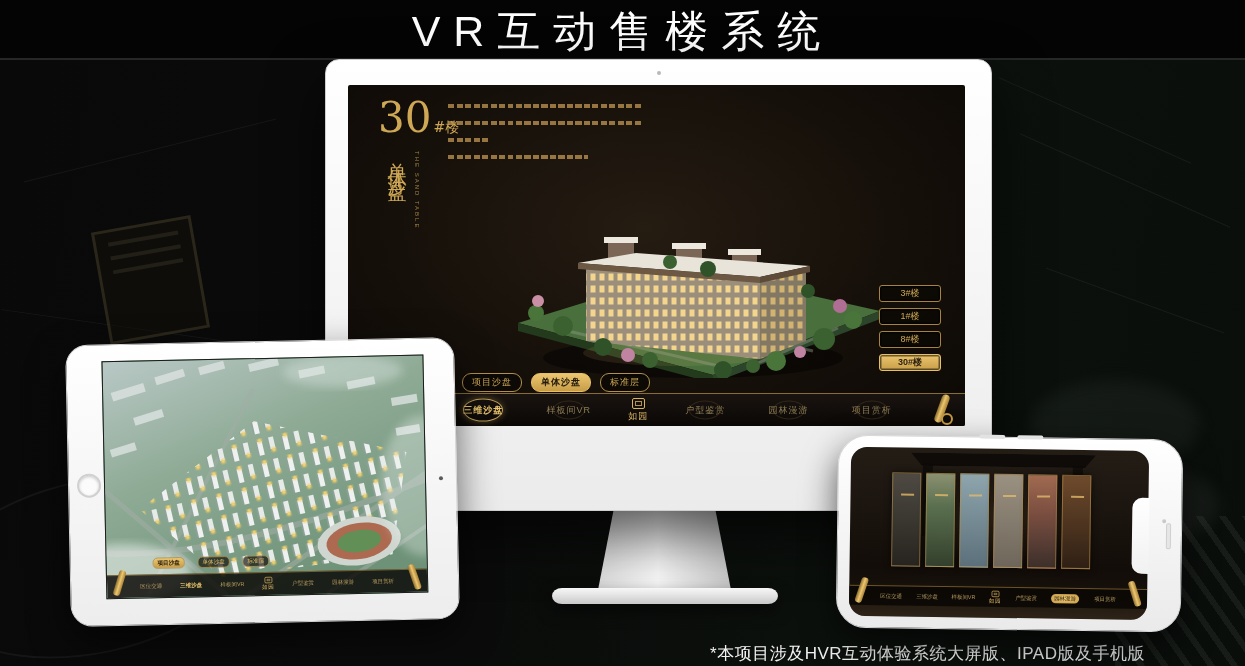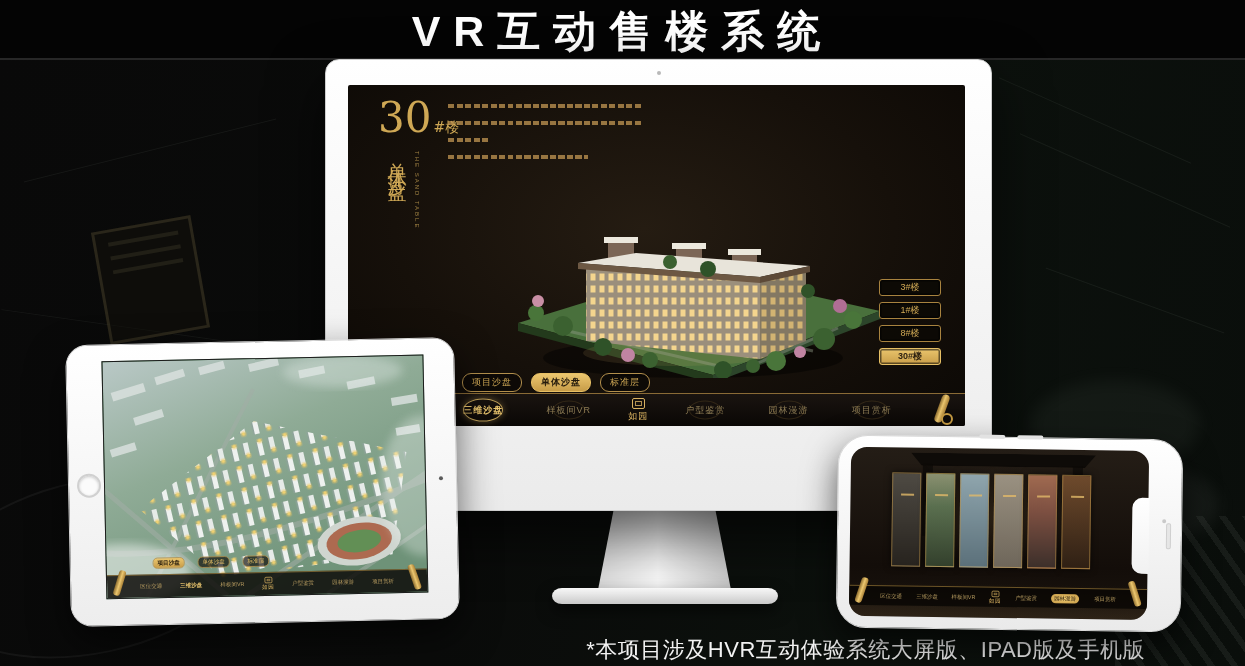--- a/index.html
+++ b/index.html
@@ -12,22 +12,22 @@
   .bg-frame{position:absolute;left:100px;top:223px;width:95px;height:108px;transform:rotate(-10deg);
     border:3px solid rgba(115,105,70,.28);background:rgba(18,16,11,.55);}
   .bg-frame i{display:block;height:4px;margin:10px 12px 0;background:rgba(150,140,100,.14);}
   .bg-blob{position:absolute;border-radius:50%;filter:blur(8px);}
   .bg-stripes{position:absolute;right:0;bottom:0;width:130px;height:150px;
     background:repeating-linear-gradient(55deg,rgba(200,210,200,.07) 0 6px,transparent 6px 19px);}
   .bg-arc{position:absolute;left:-70px;top:480px;width:320px;height:170px;border:2px solid rgba(255,255,255,.05);
     border-radius:50%;transform:rotate(-12deg);}
   
   .main-title{position:absolute;top:3px;left:0;width:100%;text-align:center;margin:0;
-    color:#fff;font-size:43px;font-weight:bold;letter-spacing:13px;}
-  .footnote{position:absolute;right:100px;bottom:1px;color:#f2f2f2;font-size:22px;letter-spacing:3.5px;}
+    color:#fff;font-size:43px;font-weight:normal;letter-spacing:13px;}
+  .footnote{position:absolute;right:100px;bottom:1px;color:#f2f2f2;font-size:17px;letter-spacing:3.5px;}
   
   .monitor{position:absolute;left:325px;top:59px;width:665px;height:450px;z-index:2;
     background:linear-gradient(#ffffff,#ebebeb);border:1px solid #cfcfcf;border-radius:14px;
     box-shadow:0 24px 55px rgba(0,0,0,.65);}
   .m-cam{position:absolute;left:50%;top:11px;width:4px;height:4px;margin-left:-2px;border-radius:50%;background:#b9b9b9;}
   .m-screen{position:absolute;left:22px;top:25px;width:617px;height:341px;overflow:hidden;border-radius:2px;
     background:radial-gradient(ellipse at 48% 42%,#251c12 0%,#16100a 55%,#0b0805 100%);}
   .m-neck{position:absolute;left:598px;top:508px;width:133px;height:82px;z-index:1;
     background:linear-gradient(90deg,#dcdcdc,#fafafa 45%,#c8c8c8);
     clip-path:polygon(12% 0,88% 0,100% 100%,0 100%);}
@@ -37,21 +37,21 @@
   .unit-num{position:absolute;left:30px;top:12px;color:#cfa855;font-family:"DejaVu Serif",serif;font-size:42px;line-height:1;}
   .unit-num .suffix{font-size:14px;margin-left:2px;}
   .unit-vert{position:absolute;left:37px;top:62px;writing-mode:vertical-rl;color:#cfa855;
     font-family:"DejaVu Serif",serif;font-size:19px;letter-spacing:7px;}
   .unit-en{position:absolute;left:66px;top:66px;writing-mode:vertical-rl;color:rgba(207,168,85,.75);
     font-size:6px;letter-spacing:2px;}
   .desc{position:absolute;left:100px;top:19px;}
   .desc i{display:block;height:4px;margin-bottom:13px;
     background:repeating-linear-gradient(90deg,rgba(200,155,85,.72) 0 6px,transparent 6px 8.5px);}
   .sand{position:absolute;left:160px;top:78px;width:380px;height:215px;}
-  .floor-btns{position:absolute;left:531px;top:194px;width:62px;display:flex;flex-direction:column;gap:6px;}
+  .floor-btns{position:absolute;left:531px;top:200px;width:62px;display:flex;flex-direction:column;gap:6px;}
   .fbtn{height:15px;line-height:15px;text-align:center;font-size:9px;color:#cfa855;cursor:pointer;
     background:rgba(12,9,5,.85);border:1px solid #a8833f;border-radius:3px;box-shadow:inset 0 0 0 1.5px rgba(0,0,0,.55);}
   .fbtn.active{background:linear-gradient(#eac56d,#c99e49);color:#2a1f10;font-weight:bold;border-color:#e7c065;}
   .sub-tabs{position:absolute;left:114px;top:288px;display:flex;gap:9px;}
   .stab{font-size:9px;padding:2px 9px;border-radius:9px;border:1px solid #b28f4c;color:#cfa855;cursor:pointer;
     background:rgba(8,6,4,.55);letter-spacing:1px;}
   .stab.active{background:linear-gradient(#ecc76f,#c79c48);color:#241a0c;border-color:#e7c065;font-weight:bold;}
   .navbar{position:absolute;left:0;bottom:0;width:100%;height:33px;box-sizing:border-box;
     background:linear-gradient(#1a1410,#0a0705);border-top:1px solid #8a6b36;
     display:flex;align-items:center;justify-content:space-between;padding:0 12px 0 26px;}

